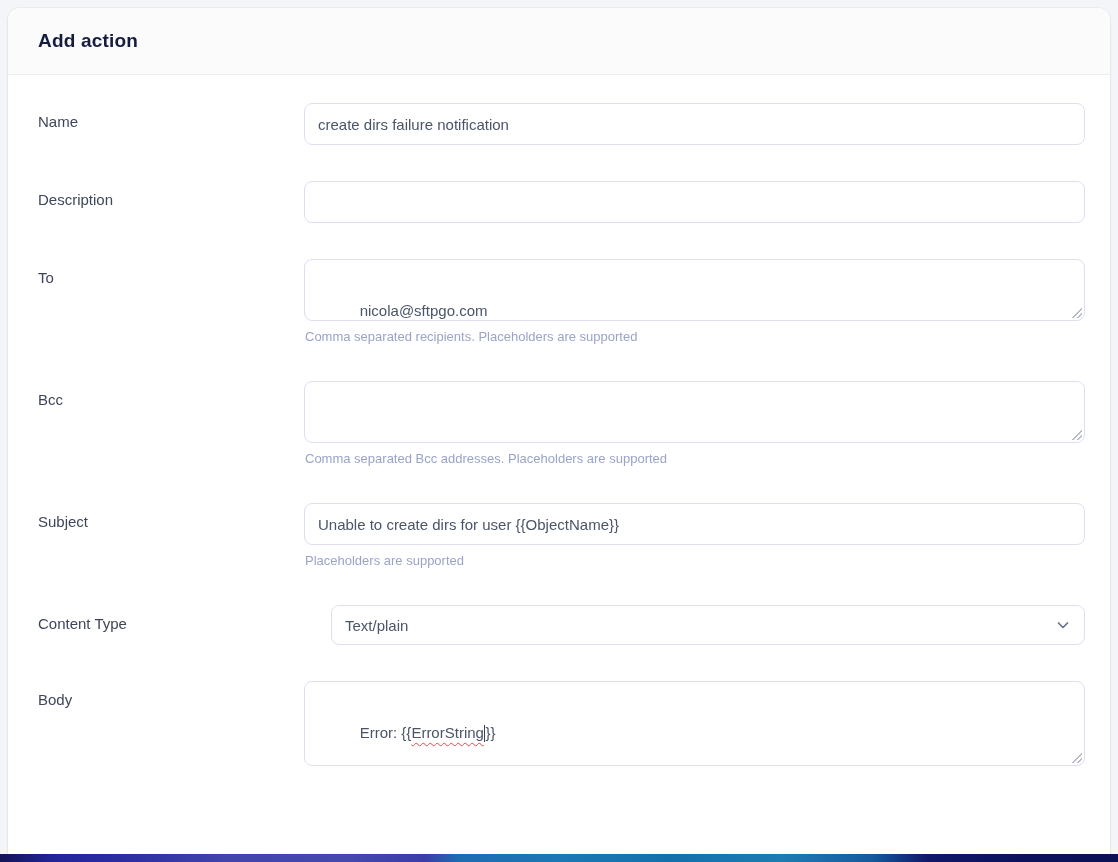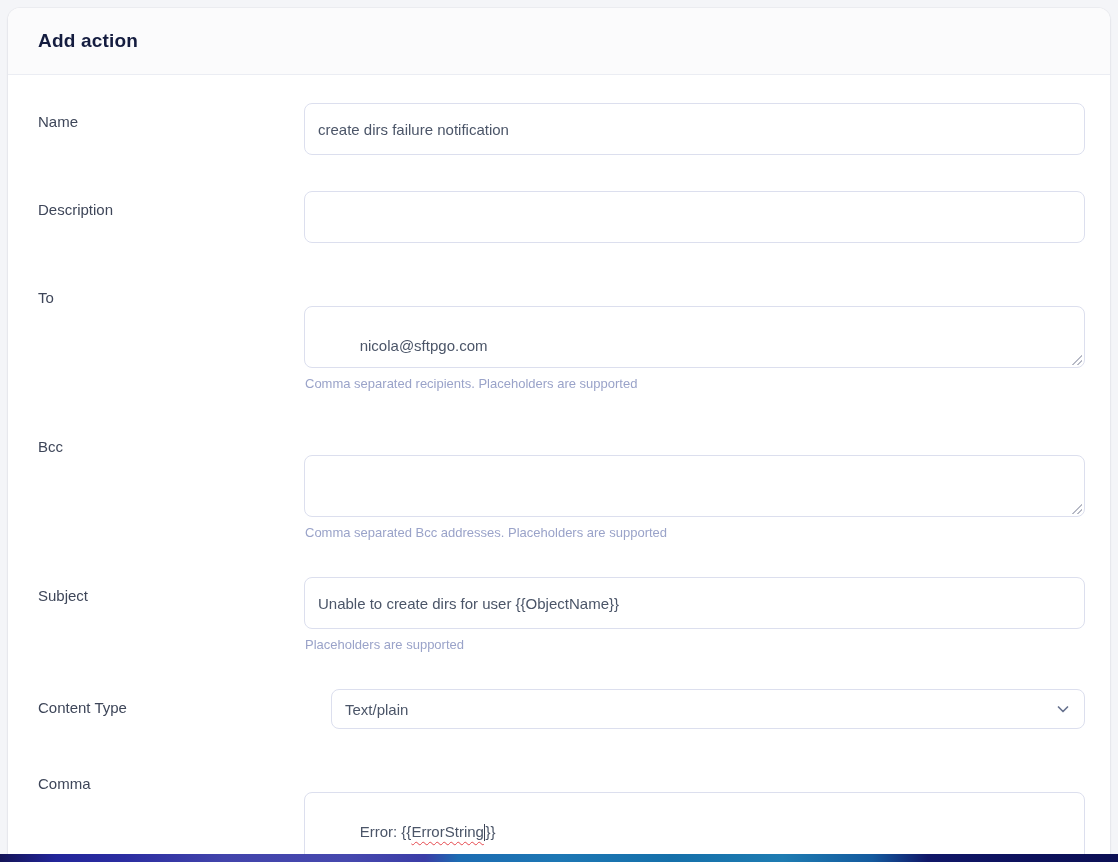--- a/index.html
+++ b/index.html
@@ -39,38 +39,37 @@
   }
   .control { flex:1; min-width:0; position:relative; }
   .input, .select, .textarea {
     width:100%;
     border:1px solid #dcdfee;
     border-radius:8px;
     background:#fff;
     font-size:15px; color:#4b5568;
     font-family:inherit;
   }
-  .input { height:52px; padding:0 13px; outline:none; display:block; }
+  .input { height:42px; padding:0 13px; outline:none; display:block; }
   .select {
     height:40px; padding:0 40px 0 13px;
     display:flex; align-items:center;
     position:relative; cursor:pointer;
   }
   .select .chev {
     position:absolute; right:13px; top:50%;
     width:16px; height:16px; margin-top:-8px;
     color:#68738f;
   }
   .textarea {
     position:relative;
-    padding:9px 13px;
+    padding:21px 13px;
     line-height:20px;
     white-space:pre-wrap;
     overflow:hidden;
-    margin-top:27px;
   }
   .textarea.short { height:62px; }
   .textarea.tall  { height:85px; }
   .resize-handle {
     position:absolute; right:2px; bottom:2px;
     width:11px; height:11px;
     background:repeating-linear-gradient(135deg, #b7bac6 0 1.4px, transparent 1.4px 4px);
     clip-path:polygon(100% 0, 100% 100%, 0 100%);
     cursor:nwse-resize;
   }
@@ -165,21 +164,21 @@
           <span class="chev">
             <svg viewBox="0 0 16 16" width="16" height="16" fill="none" stroke="currentColor" stroke-width="1.7" stroke-linecap="round" stroke-linejoin="round">
               <path d="M3.5 6l4.5 4.5L12.5 6"></path>
             </svg>
           </span>
         </div>
       </div>
     </div>
 
     <div class="row">
-      <div class="row-label">Comma</div>
+      <div class="row-label">Body</div>
       <div class="control">
         <div class="textarea tall">
           <span>Error: {{</span><span class="misspelled">ErrorString</span><span class="caret"></span><span>}}</span>
           <span class="resize-handle"></span>
         </div>
       </div>
     </div>
 
   </div>
 </div>

